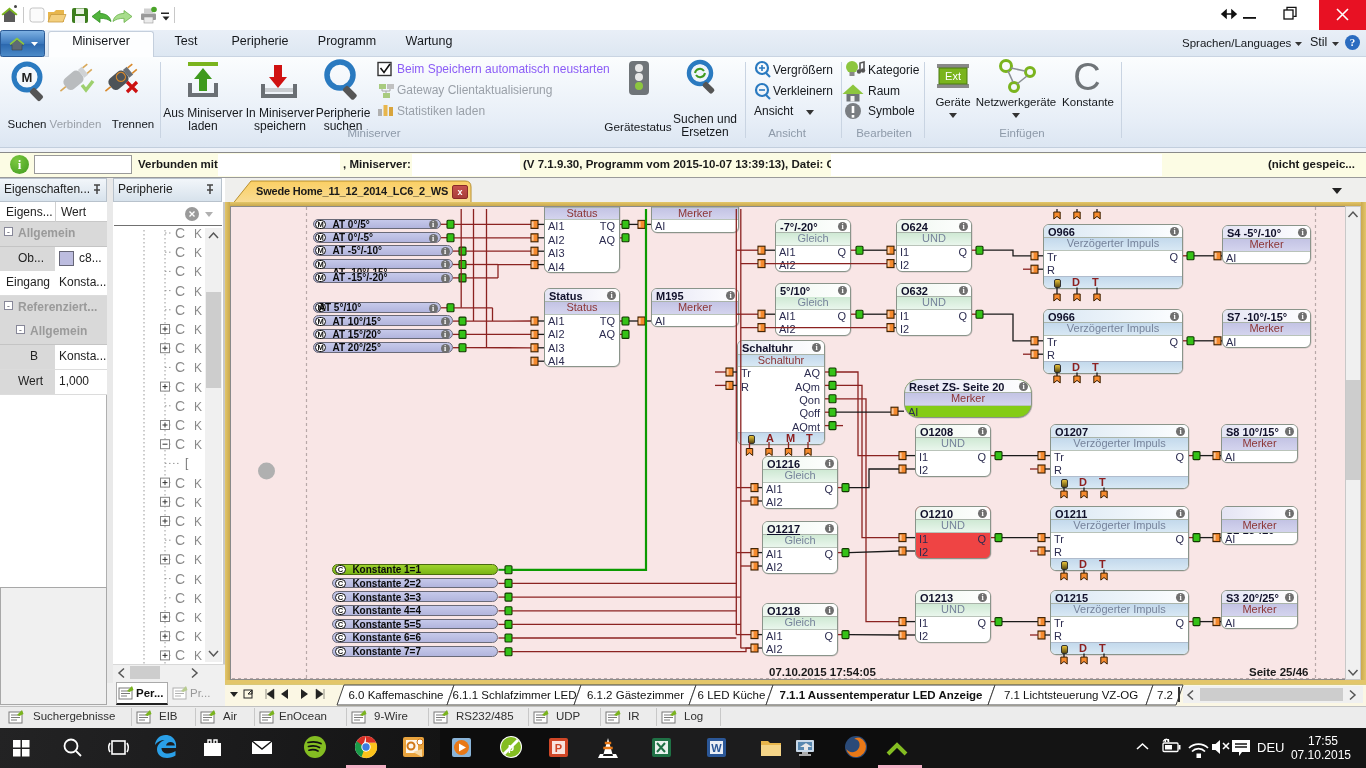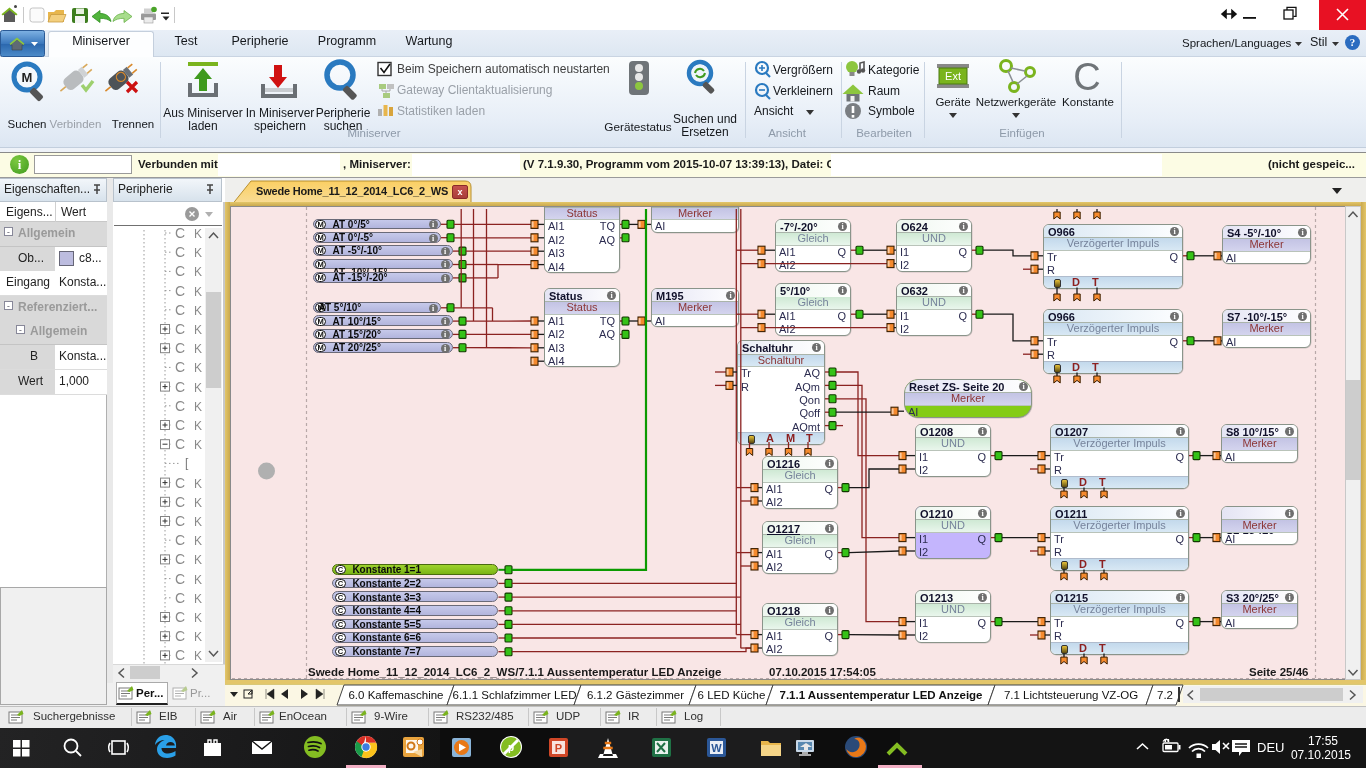--- a/index.html
+++ b/index.html
@@ -173,21 +173,21 @@
 <path d="M1012 56 l4 5 l4 -5 z" fill="#333"></path>
 
 <text x="1087" y="33" text-anchor="middle" font-family="Liberation Sans" font-size="38" fill="#6f7478">C</text>
 </svg>
 <div class="abs" style="left:3px;top:118px;width:48px;font:11.5px 'Liberation Sans',sans-serif;color:#15181c;text-align:center;">Suchen</div>
 <div class="abs" style="left:49px;top:118px;width:53px;font:11.5px 'Liberation Sans',sans-serif;color:#9aa0a8;text-align:center;">Verbinden</div>
 <div class="abs" style="left:108px;top:118px;width:50px;font:11.5px 'Liberation Sans',sans-serif;color:#15181c;text-align:center;">Trennen</div>
 <div class="abs" style="left:162px;top:107px;width:82px;font:12px 'Liberation Sans',sans-serif;color:#15181c;text-align:center;line-height:12.5px;">Aus Miniserver laden</div>
 <div class="abs" style="left:237px;top:107px;width:86px;font:12px 'Liberation Sans',sans-serif;color:#15181c;text-align:center;line-height:12.5px;">In Miniserver speichern</div>
 <div class="abs" style="left:305px;top:107px;width:76px;font:12px 'Liberation Sans',sans-serif;color:#15181c;text-align:center;line-height:12.5px;">Peripherie suchen</div>
-<div class="abs" style="left:397px;top:62px;font:12px 'Liberation Sans',sans-serif;color:#404040;">Beim Speichern automatisch neustarten</div>
+<div class="abs" style="left:397px;top:62px;font:12px 'Liberation Sans',sans-serif;color:#8b5cf6;">Beim Speichern automatisch neustarten</div>
 <div class="abs" style="left:397px;top:83px;font:12px 'Liberation Sans',sans-serif;color:#9aa0a8;">Gateway Clientaktualisierung</div>
 <div class="abs" style="left:397px;top:104px;font:12px 'Liberation Sans',sans-serif;color:#9aa0a8;">Statistiken laden</div>
 <div class="abs" style="left:602px;top:120px;width:72px;font:11.8px 'Liberation Sans',sans-serif;color:#15181c;text-align:center;">Gerätestatus</div>
 <div class="abs" style="left:664px;top:113px;width:82px;font:12px 'Liberation Sans',sans-serif;color:#15181c;text-align:center;line-height:13px;">Suchen und Ersetzen</div>
 <div class="abs" style="left:773px;top:63px;font:12px 'Liberation Sans',sans-serif;color:#15181c;">Vergrößern</div>
 <div class="abs" style="left:773px;top:84px;font:12px 'Liberation Sans',sans-serif;color:#15181c;">Verkleinern</div>
 <div class="abs" style="left:754px;top:104px;font:12px 'Liberation Sans',sans-serif;color:#15181c;">Ansicht</div>
 <div class="abs" style="left:868px;top:63px;font:12px 'Liberation Sans',sans-serif;color:#15181c;">Kategorie</div>
 <div class="abs" style="left:868px;top:84px;font:12px 'Liberation Sans',sans-serif;color:#15181c;">Raum</div>
 <div class="abs" style="left:868px;top:104px;font:12px 'Liberation Sans',sans-serif;color:#15181c;">Symbole</div>
@@ -608,21 +608,21 @@
     <div style="position:absolute;left:684px;top:217px;width:76px;height:53px;border:1.2px solid #8a948a;border-radius:6px;background:#fff;overflow:hidden;box-shadow:0.5px 0.5px 0 rgba(120,120,120,.35);">
       <div style="position:absolute;left:0;top:0;right:0;height:13.4px;background:linear-gradient(90deg,#eef7ef,#fff);border-bottom:1px solid #aab4aa;">
         <span style="position:absolute;left:4px;top:0.5px;font:bold 11px 'Liberation Sans',sans-serif;color:#10102a;white-space:nowrap;text-align:right;">O1208</span>
         <span style="position:absolute;right:3px;top:2px;width:9px;height:9px;border-radius:50%;background:#6f6f6f;color:#fff;font:bold 8px 'Liberation Serif',serif;text-align:center;line-height:9px;">i</span>
       </div>
       <div style="position:absolute;left:0;top:13.4px;right:0;height:12.4px;background:linear-gradient(#cfe9d4,#e9f6ec);border-bottom:1px solid #b9c3b9;font:11px 'Liberation Sans',sans-serif;color:#76839b;text-align:center;line-height:11.4px;white-space:nowrap;">UND</div>
       <div style="position:absolute;left:3px;top:25.8px;font:11px 'Liberation Sans',sans-serif;color:#2c2c50;">I1</div>
       <div style="position:absolute;left:3px;top:39.2px;font:11px 'Liberation Sans',sans-serif;color:#2c2c50;">I2</div>
       <div style="position:absolute;right:4px;top:25.8px;font:11px 'Liberation Sans',sans-serif;color:#2c2c50;">Q</div>
     </div>
-    <div style="position:absolute;left:684px;top:299px;width:76px;height:53px;border:1.2px solid #8a948a;border-radius:6px;background:#c4b5fd;overflow:hidden;box-shadow:0.5px 0.5px 0 rgba(120,120,120,.35);">
+    <div style="position:absolute;left:684px;top:299px;width:76px;height:53px;border:1.2px solid #8a948a;border-radius:6px;background:#ef4444;overflow:hidden;box-shadow:0.5px 0.5px 0 rgba(120,120,120,.35);">
       <div style="position:absolute;left:0;top:0;right:0;height:13.4px;background:linear-gradient(90deg,#eef7ef,#fff);border-bottom:1px solid #aab4aa;">
         <span style="position:absolute;left:4px;top:0.5px;font:bold 11px 'Liberation Sans',sans-serif;color:#10102a;white-space:nowrap;">O1210</span>
         <span style="position:absolute;right:3px;top:2px;width:9px;height:9px;border-radius:50%;background:#6f6f6f;color:#fff;font:bold 8px 'Liberation Serif',serif;text-align:center;line-height:9px;">i</span>
       </div>
       <div style="position:absolute;left:0;top:13.4px;right:0;height:12.4px;background:linear-gradient(#cfe9d4,#e9f6ec);border-bottom:1px solid #b9c3b9;font:11px 'Liberation Sans',sans-serif;color:#76839b;text-align:center;line-height:11.4px;white-space:nowrap;">UND</div>
       <div style="position:absolute;left:3px;top:25.8px;font:11px 'Liberation Sans',sans-serif;color:#2c2c50;">I1</div>
       <div style="position:absolute;left:3px;top:39.2px;font:11px 'Liberation Sans',sans-serif;color:#2c2c50;">I2</div>
       <div style="position:absolute;right:4px;top:25.8px;font:11px 'Liberation Sans',sans-serif;color:#2c2c50;">Q</div>
     </div>
     <div style="position:absolute;left:684px;top:383px;width:76px;height:53px;border:1.2px solid #8a948a;border-radius:6px;background:#fff;overflow:hidden;box-shadow:0.5px 0.5px 0 rgba(120,120,120,.35);">
@@ -1102,21 +1102,20 @@
       <path d="M849.8 366.1 h6.4 v7 l-3.2,-2.6 l-3.2,2.6 z" fill="#f58a2e" stroke="#3d2000" stroke-width="1"></path>
       <line x1="873" y1="362.6" x2="873" y2="366.1" stroke="#1a1a1a" stroke-width="1.3"></line>
       <path d="M869.8 366.1 h6.4 v7 l-3.2,-2.6 l-3.2,2.6 z" fill="#f58a2e" stroke="#3d2000" stroke-width="1"></path>
       <line x1="833" y1="446.6" x2="833" y2="450.1" stroke="#1a1a1a" stroke-width="1.3"></line>
       <path d="M829.8 450.1 h6.4 v7 l-3.2,-2.6 l-3.2,2.6 z" fill="#f58a2e" stroke="#3d2000" stroke-width="1"></path>
       <line x1="853" y1="446.6" x2="853" y2="450.1" stroke="#1a1a1a" stroke-width="1.3"></line>
       <path d="M849.8 450.1 h6.4 v7 l-3.2,-2.6 l-3.2,2.6 z" fill="#f58a2e" stroke="#3d2000" stroke-width="1"></path>
       <line x1="873" y1="446.6" x2="873" y2="450.1" stroke="#1a1a1a" stroke-width="1.3"></line>
       <path d="M869.8 450.1 h6.4 v7 l-3.2,-2.6 l-3.2,2.6 z" fill="#f58a2e" stroke="#3d2000" stroke-width="1"></path>
     </svg>
-    <div style="position:absolute;left:77px;top:458.5px;font:bold 11.5px 'Liberation Sans',sans-serif;color:#1a1a1a;">Swede Home_11_12_2014_LC6_2_WS/7.1.1 Aussentemperatur LED Anzeige</div>
     <div style="position:absolute;left:538px;top:458.5px;font:bold 11.5px 'Liberation Sans',sans-serif;color:#1a1a1a;">07.10.2015 17:54:05</div>
     <div style="position:absolute;left:1018px;top:458.5px;font:bold 11.5px 'Liberation Sans',sans-serif;color:#1a1a1a;">Seite 25/46</div>
 </div>
 <div class="abs" style="left:1345px;top:206px;width:16px;height:474px;background:#f0f0f0;border:1px solid #c8c8c8;"></div>
 <svg class="abs" style="left:1345px;top:208px" width="16" height="13">
     <path d="M3.5 9 l4.5 -5 l4.5 5" stroke="#555" stroke-width="1.5" fill="none"></path>
   </svg>
 <div class="abs" style="left:1346px;top:380px;width:14px;height:100px;background:#cdcdcd;"></div>
 <svg class="abs" style="left:1345px;top:666px" width="16" height="13">
     <path d="M3.5 4 l4.5 5 l4.5 -5" stroke="#555" stroke-width="1.5" fill="none"></path>

